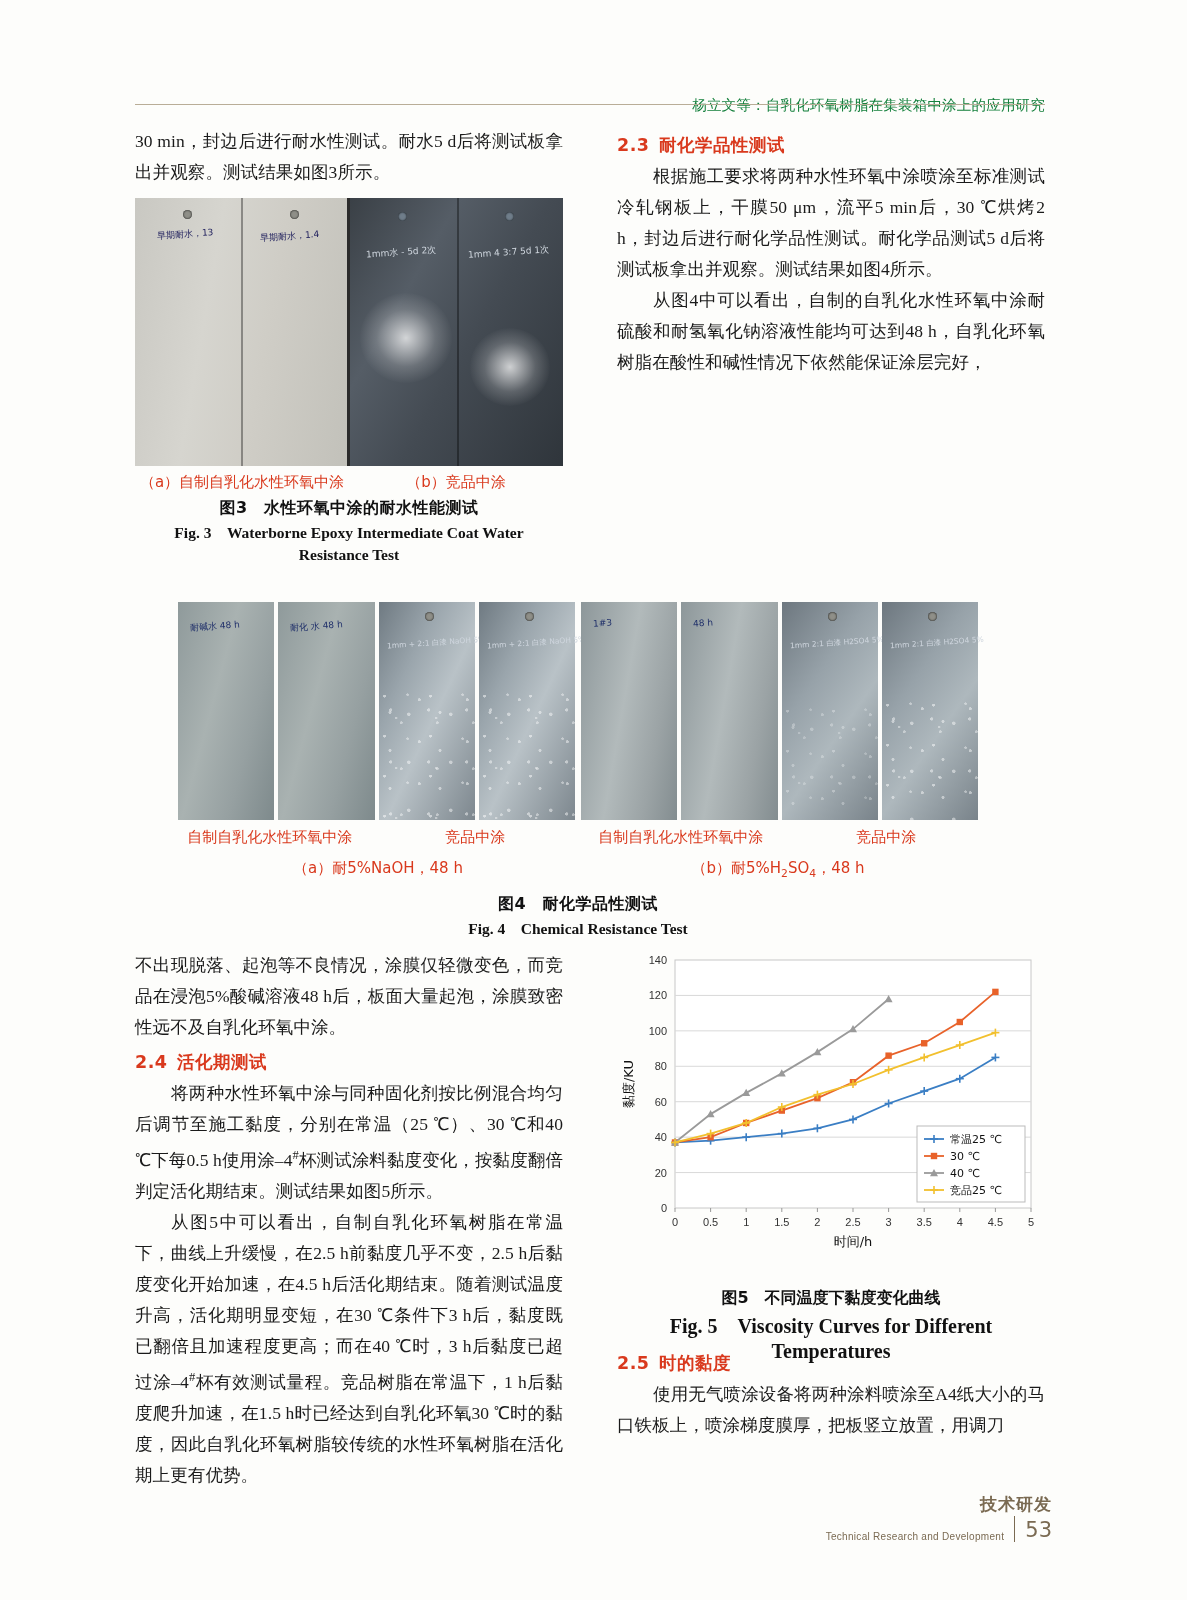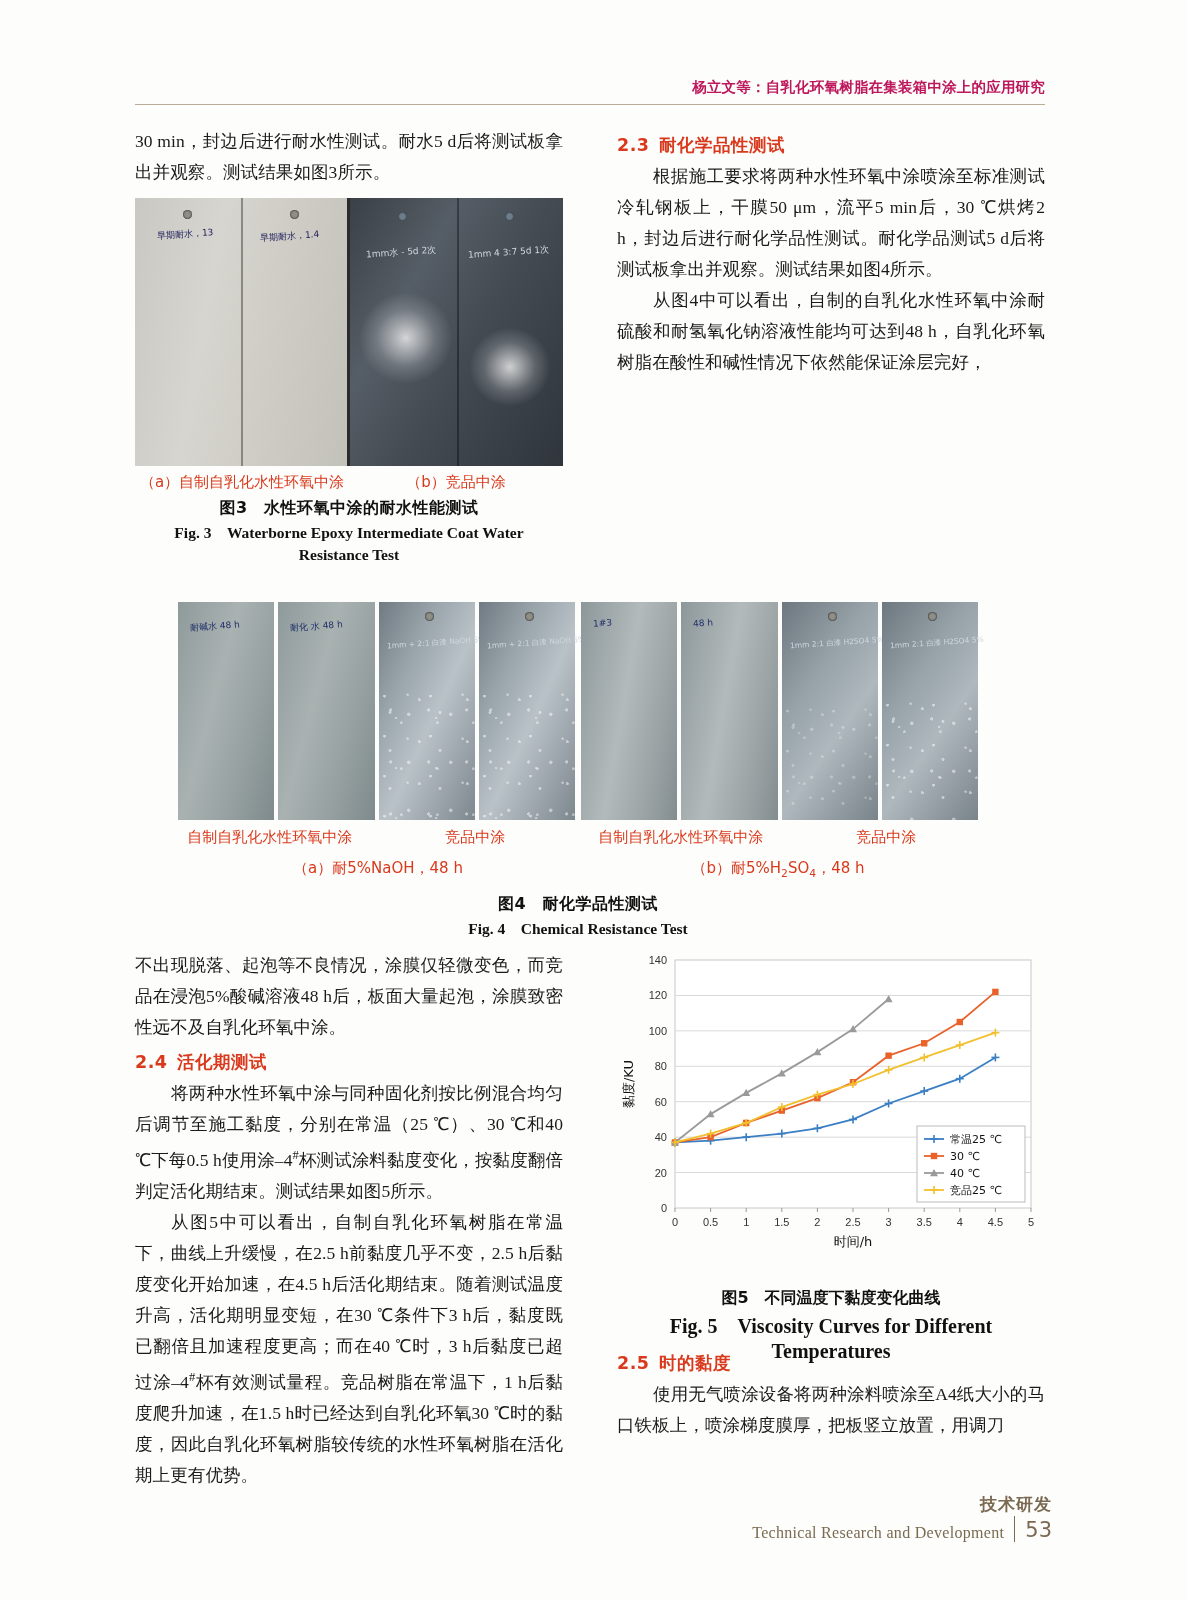--- a/index.html
+++ b/index.html
@@ -12,27 +12,26 @@
     position: relative;
     overflow: hidden;
   }
   .page {
     position: absolute;
     inset: 0;
   }
   
   .header {
     position: absolute;
-    left: 135px; top: 78px; width: 910px;
+    left: 135px; top: 96px; width: 910px;
     text-align: right;
     font-size: 14.5px;
-    color: #be185d;
+    color: #15803d;
     letter-spacing: 0.2px;
     font-family: "DejaVu Sans", sans-serif;
-    font-weight: bold;
   }
   .header-rule {
     position: absolute;
     left: 135px; top: 104px; width: 910px; height: 1px;
     background: #b9ad97;
   }
   
   .col-left {
     position: absolute;
     left: 135px; top: 126px; width: 428px;
@@ -204,22 +203,22 @@
     position: absolute;
     right: 135px; bottom: 58px;
     text-align: right;
   }
   .footer-cn {
     font-size: 17px; font-weight: bold; color: #7a6a52;
     font-family: "DejaVu Sans", sans-serif; letter-spacing: 1px;
   }
   .footer-row { display: flex; align-items: flex-end; justify-content: flex-end; gap: 10px; }
   .footer-en {
-    font-size: 16px; color: #7a6a52;
-    font-family: Liberation Serif, serif; letter-spacing: 0.3px;
+    font-size: 10px; color: #7a6a52;
+    font-family: Liberation Sans, sans-serif; letter-spacing: 0.3px;
   }
   .footer-bar { width: 1px; height: 26px; background: #7a6a52; }
   .footer-num {
     font-size: 21px; color: #7a6a52; font-family: "DejaVu Sans", sans-serif;
   }
   sub { font-size: 72%; }
   sup { font-size: 72%; }
 </style>
 </head>
 <body>

